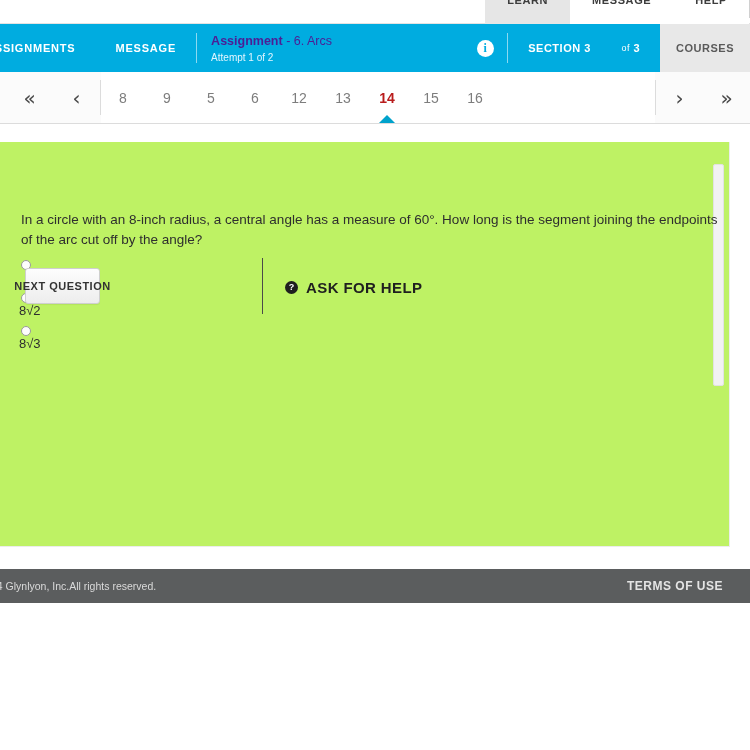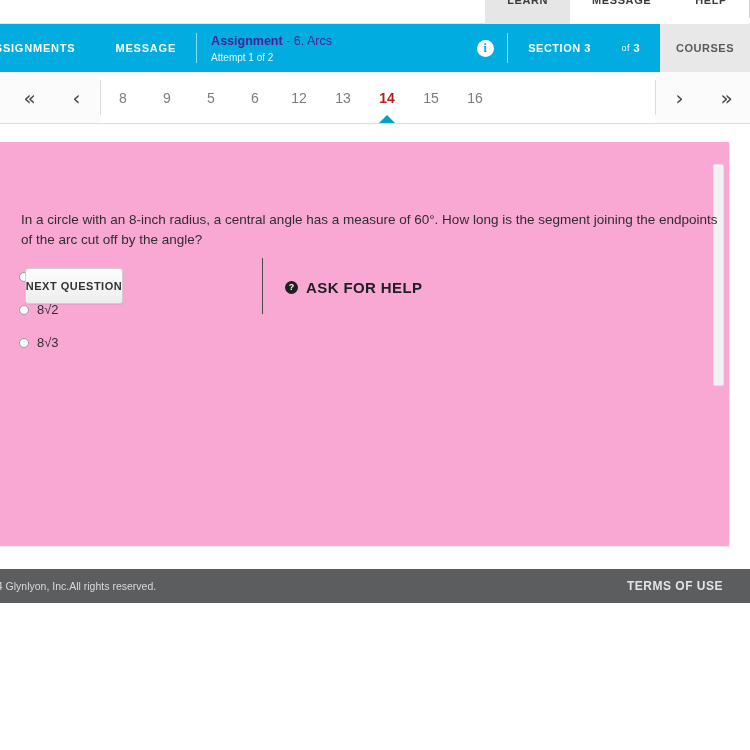--- a/index.html
+++ b/index.html
@@ -246,21 +246,21 @@
     height: 440px;
     background: #ffffff;
   }
 
   .card {
     position: absolute;
     top: 17px;
     left: 0;
     width: 730px;
     height: 405px;
-    background: #f9a8d4;
+    background: #bef264;
     border: 1px solid #ececec;
     border-left: none;
     border-top: none;
   }
 
   .scrolltrack {
     position: absolute;
     top: 22px;
     right: 5px;
     width: 11px;
@@ -284,20 +284,21 @@
   .choices {
     position: absolute;
     top: 118px;
     left: 19px;
   }
 
   .choice {
     display: flex;
     align-items: center;
     height: 33px;
+    flex-direction: column;
   }
 
   .radio {
     width: 10px;
     height: 10px;
     border: 1px solid #9a9a9a;
     border-radius: 50%;
     background: #fdfdfd;
     flex: 0 0 10px;
     margin-right: 8px;
@@ -321,21 +322,21 @@
     border-radius: 3px;
     font-size: 11px;
     font-weight: bold;
     letter-spacing: 0.5px;
     color: #333333;
     font-family: "Liberation Sans", sans-serif;
     white-space: nowrap;
     box-shadow: 0 1px 1px rgba(0,0,0,0.06);
   }
 
-  .btn-next { left: 25px; top: 126px; width: 98px; }
+  .btn-next { left: 25px; top: 126px; width: 75px; }
   .btn-turnin { left: 660px; top: 126px; width: 76px; }
 
   .help-divider {
     position: absolute;
     left: 262px;
     top: 116px;
     width: 1px;
     height: 56px;
     background: #4a4a4a;
   }

